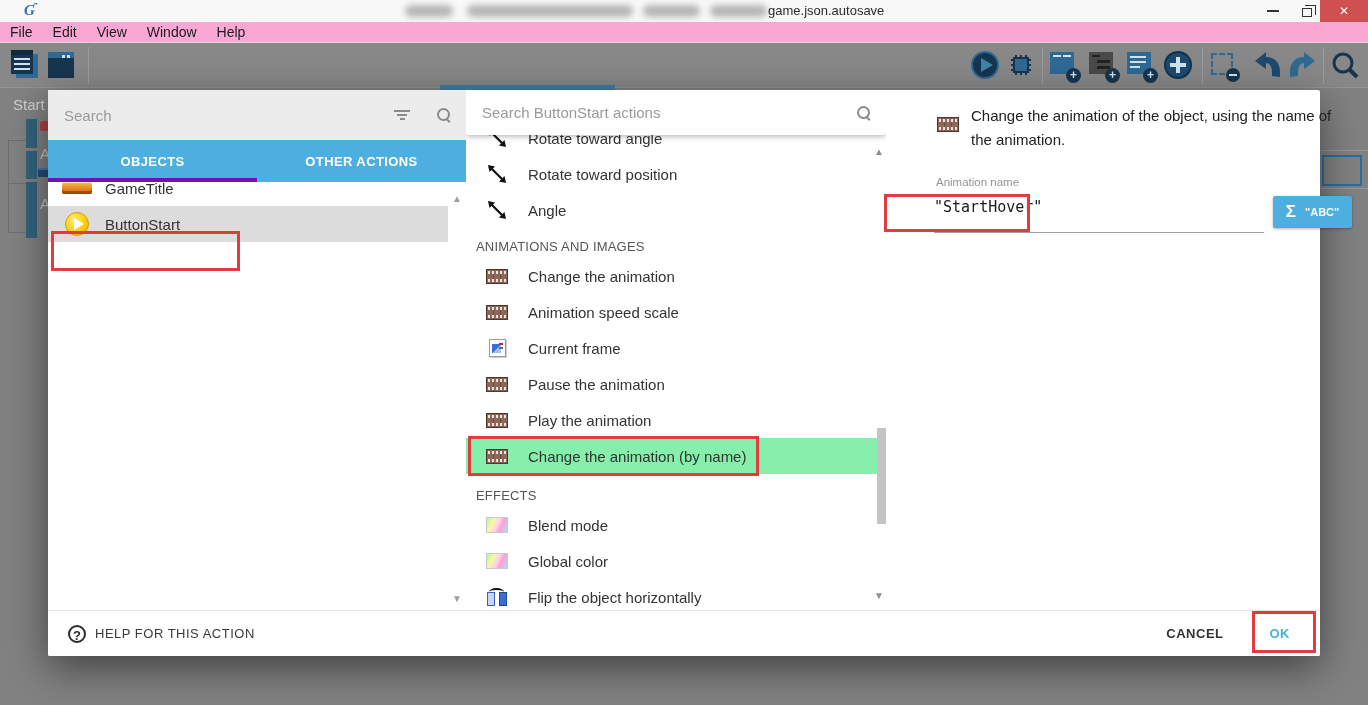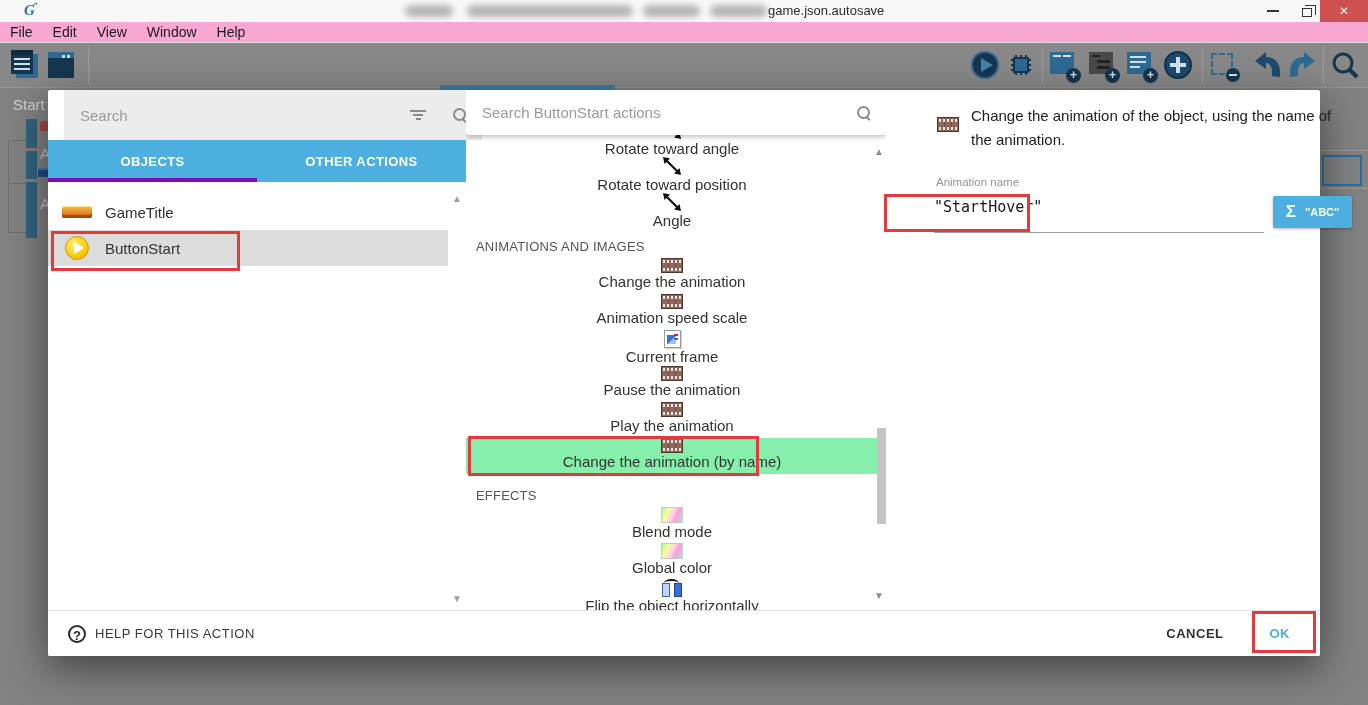--- a/index.html
+++ b/index.html
@@ -65,55 +65,55 @@
   .ev-line { background:#6e6e6e; }
   .right-box { left:1322px; top:112px; width:40px; height:31px; border:2px solid #2a6e9e; }
   .right-hline { left:1320px; width:48px; height:1px; background:#979797; }
 
   
   .dialog { position:absolute; left:48px; top:90px; width:1272px; height:566px; background:#fff;
     z-index:10; box-shadow:0 12px 40px rgba(0,0,0,.5); border-radius:2px; }
 
   
   .objects-col { position:absolute; left:0; top:0; width:418px; height:520px; }
-  .obj-search { position:absolute; left:16px; top:0; width:418px; height:50px; background:#ececec;
+  .obj-search { position:absolute; left:0; top:0; width:418px; height:50px; background:#ececec;
     display:flex; align-items:center; }
   .obj-search input, .act-search input { border:none; outline:none; background:transparent;
     font-size:15px; color:#333; flex:1; padding-left:16px; }
   .obj-search input::placeholder, .act-search input::placeholder { color:#9a9a9a; opacity:1; }
   .filter-icon { width:16px; margin-right:26px; }
   .filter-icon i { display:block; height:2px; background:#8a8a8a; margin:2px auto; }
   .filter-icon i:nth-child(1){width:16px;} .filter-icon i:nth-child(2){width:10px;} .filter-icon i:nth-child(3){width:5px;}
   .mag { position:relative; width:16px; height:16px; margin-right:14px; flex:none; }
   .mag::before { content:""; position:absolute; left:1px; top:1px; width:9px; height:9px;
     border:2px solid #8a8a8a; border-radius:50%; }
   .mag::after { content:""; position:absolute; left:11px; top:11px; width:5px; height:2px;
     background:#8a8a8a; transform:rotate(45deg); transform-origin:0 0; }
   .tabs { position:absolute; left:0; top:50px; width:418px; height:42px; background:#4cafe0; display:flex; }
   .tab { flex:1; display:flex; align-items:center; justify-content:center; color:#fff;
     font-size:13px; font-weight:bold; letter-spacing:.4px; position:relative; }
   .tab.active::after { content:""; position:absolute; left:0; bottom:0; width:100%; height:4px; background:#7a0fad; }
-  .object-list { position:absolute; left:0; top:104px; width:400px; }
+  .object-list { position:absolute; left:0; top:80px; width:400px; }
   .object-row { height:36px; display:flex; align-items:center; font-size:15px; color:#333; }
   .object-row.selected { background:#dcdcdc; }
   .object-row .oicon { width:57px; display:flex; justify-content:center; flex:none; }
   .gametitle-thumb { width:30px; height:12px; border-radius:2px;
     background:linear-gradient(180deg,#f5c04a,#e07820 70%); box-shadow:inset 0 -3px 0 #a04a10, inset 0 1px 0 #ffe9a0; }
   .buttonstart-thumb { position:relative; width:24px; height:24px; border-radius:50%;
     background:radial-gradient(circle at 35% 30%, #ffec6e, #fccb05 60%, #e8a400); border:1px solid #d79b00; }
   .buttonstart-thumb::after { content:""; position:absolute; left:8px; top:5px;
     border-left:10px solid #fff; border-top:6px solid transparent; border-bottom:6px solid transparent; }
   .scroll-arrow { position:absolute; font-size:10px; color:#9e9e9e; }
 
   
   .actions-col { position:absolute; left:418px; top:0; width:420px; height:520px; overflow:hidden; }
   .act-search { position:absolute; left:0; top:0; width:420px; height:45px; background:#fff; z-index:3;
     display:flex; align-items:center; box-shadow:0 2px 5px rgba(0,0,0,.25); border-radius:0 0 3px 3px;gap:28px; }
   .act-list { position:absolute; left:0; top:30px; width:412px; z-index:1; }
-  .act-row { height:36px; display:flex; align-items:center; font-size:15px; color:#333;flex-direction:column; }
+  .act-row { height:36px; display:flex; align-items:center; font-size:15px; color:#333; }
   .act-row.selected { background:#86efac; }
   .act-row .aicon { width:62px; display:flex; justify-content:center; flex:none; }
   .act-section { height:30px; display:flex; align-items:flex-end; padding:0 0 4px 10px;
     font-size:13px; color:#555; letter-spacing:.2px; }
   .act-section.tall { height:33px; }
   .film-icon { position:relative; width:22px; height:15px; background:
     repeating-linear-gradient(90deg,#8d685a 0 6px,#6b4a3e 6px 7px); border:1px solid #50372e; }
   .film-icon::before, .film-icon::after { content:""; position:absolute; left:1px; right:1px; height:3px;
     background:repeating-linear-gradient(90deg,#ece4de 0 2px, rgba(0,0,0,0) 2px 4px); }
   .film-icon::before { top:1px; } .film-icon::after { bottom:1px; }

